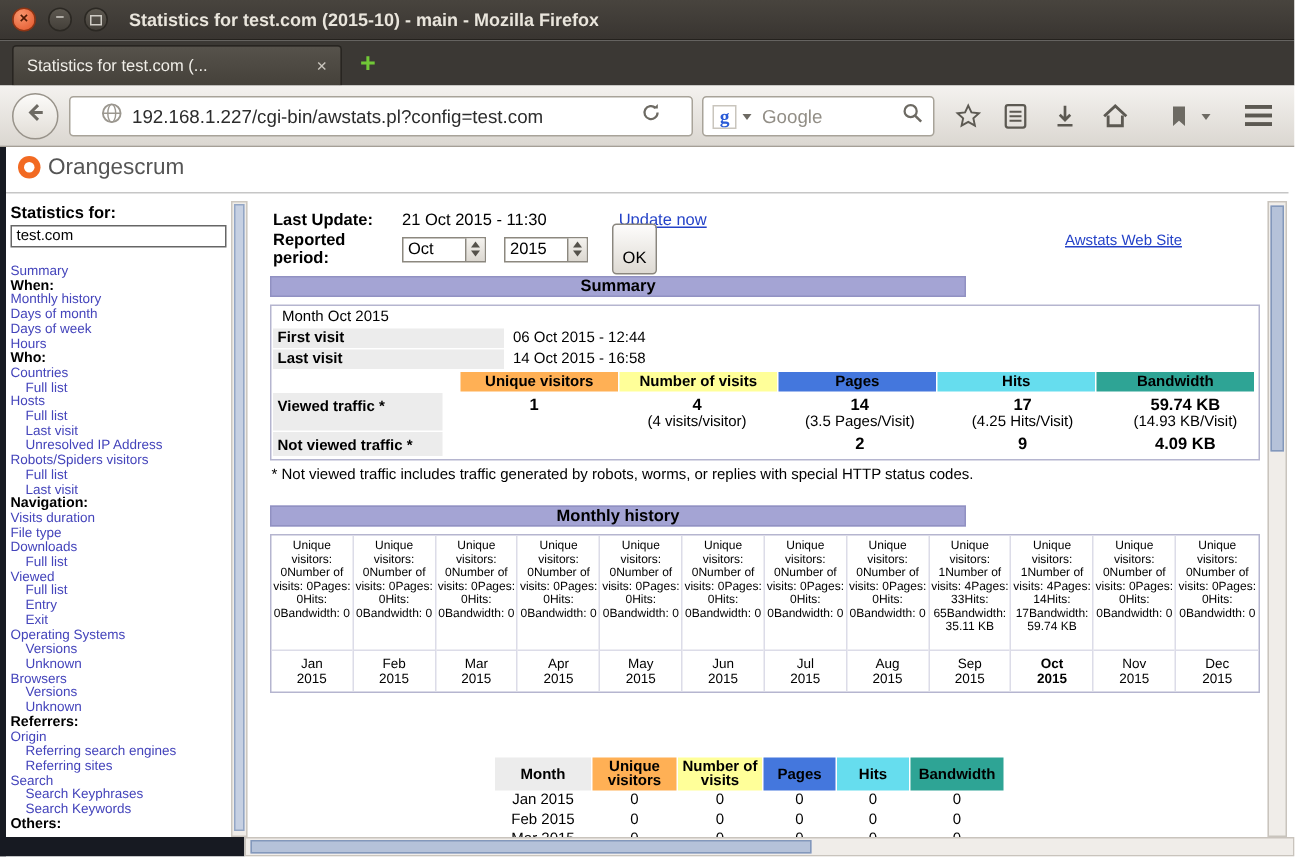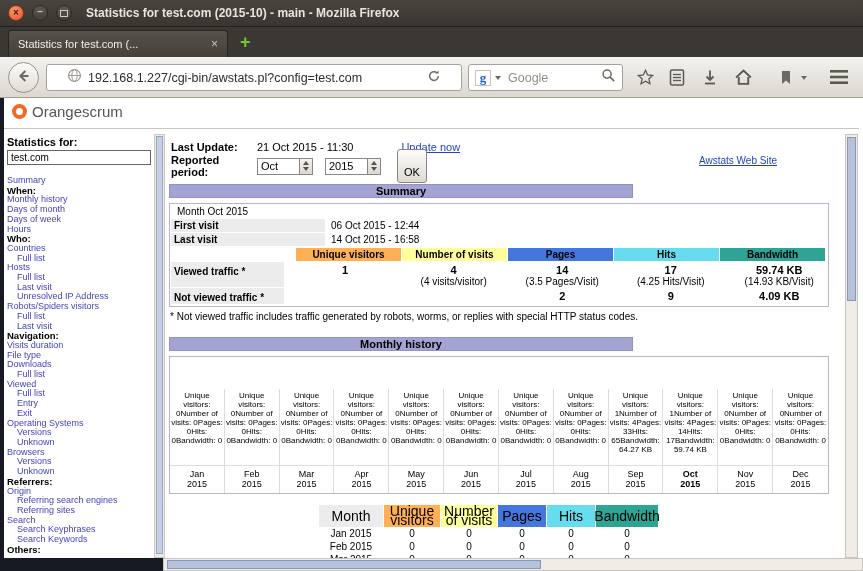--- a/index.html
+++ b/index.html
@@ -64,21 +64,21 @@
   .sb-title { font-size:11px; font-weight:bold; color:#000; }
   .sb-site { border:1px solid #666; width:144px; height:15px; font-size:10px; padding:1px 3px; margin-top:2px; background:#fff; }
   .sb-menu { margin-top:11px; }
   .sb-item { font-size:9px; line-height:9.7px; color:#4444bb; cursor:pointer; white-space:nowrap; }
   .sb-item.cat { color:#000; font-weight:bold; font-size:9.5px; }
   .sb-item.sub { padding-left:10px; }
   .sb-scroll { position:absolute; left:154px; top:36px; width:11px; height:424px; background:#efece8; border:1px solid #ccc7c0; }
   .sb-thumb { position:absolute; left:1px; top:1px; width:7px; height:418px; background:#c6d0e2; border:1px solid #93a6c5; }
 
   
-  .main { position:absolute; left:157px; top:36px; width:676px; height:424px; overflow:hidden; }
+  .main { position:absolute; left:168px; top:36px; width:676px; height:424px; overflow:hidden; }
   .row { display:flex; align-items:center; margin-left:14px; }
   .update-row { margin-top:7px; }
   .lbl { font-size:11px; font-weight:bold; width:86px; }
   .val { font-size:11px; }
   a.link { font-size:11px; color:#2442c8; text-decoration:underline; margin-left:48px; cursor:pointer; }
   .period-row { margin-top:4px; height:18px; }
   .select { display:inline-flex; border:1px solid #8c887f; background:#fff; height:17px; width:56px; font-size:11px; margin-right:12px; }
   .sel-val { flex:1; padding:1px 0 0 3px; }
   .spin { width:13px; border-left:1px solid #8c887f; background:linear-gradient(#f4f2ee,#dcd8d1);
     display:flex; flex-direction:column; align-items:center; justify-content:center; gap:2px; }
@@ -102,31 +102,31 @@
   .m-spacer { width:124px; }
   .m-head { width:105px; text-align:center; font-size:10px; font-weight:bold; padding:1px 0; }
   .m-row { display:flex; gap:13px; margin-bottom:1px; }
   .m-label { width:124px; background:#ececec; font-weight:bold; font-size:10px; padding:4px 3px 1px; }
   .m-cell { width:105px; text-align:center; padding-top:2px; }
   .m-main { font-size:11px; font-weight:bold; }
   .m-sub { font-size:10px;text-align:center; }
   .footnote { margin:4px 0 0 13px; font-size:10px; }
 
   .chart-box { margin:5px 0 0 12px; width:660px; border:1px solid #b5b5cf; display:flex; background:#fff; }
-  .ch-col { width:55px; border-right:1px solid #dcdce8; display:flex; flex-direction:column;margin-top:32px; }
+  .ch-col { width:55px; border-right:1px solid #dcdce8; display:flex; flex-direction:column; }
   .ch-col:last-child { border-right:none; width:55px; }
   .ch-text { height:76px; font-size:8px; line-height:9px; text-align:center; padding:2px 1px; overflow:hidden; word-wrap:break-word; }
   .ch-month { border-top:1px solid #dcdce8; text-align:center; font-size:9px; padding:3px 0 4px; line-height:10px; }
   .ch-month.cur { font-weight:bold; }
 
   .mh-table { margin:11px 0 0 162px; }
   .mt-row { display:flex; gap:1px; margin-bottom:1px; }
   .mt-cell { text-align:center; font-size:10px; line-height:12px; }
-  .mt-head .mt-cell { font-weight:normal; font-size:14px; line-height:9px; padding:2px 1px;
-    display:flex; align-items:center; justify-content:center; }
+  .mt-head .mt-cell { font-weight:bold; font-size:10px; line-height:9px; padding:2px 1px;
+    display:flex; align-items:center; justify-content:center;margin-top:32px; }
   .mt-h0 { width:64px; }  .mt-h1 { width:56px; }  .mt-h2 { width:56px; }
   .mt-h3 { width:48px; }  .mt-h4 { width:48px; }  .mt-h5 { width:62px; }
 
   
   .v-scroll { position:absolute; left:845px; top:36px; width:13px; height:424px; background:#f0ede9; border:1px solid #c9c4bd; }
   .v-thumb { position:absolute; left:1px; top:2px; width:9px; height:164px; background:#b5c2d9; border:1px solid #8398bb; }
   .corner-dark { position:absolute; left:0; top:460px; width:163px; height:13px; background:#171a22; }
   .h-scroll { position:absolute; left:163px; top:460px; width:700px; height:13px; background:#f0ede9; border:1px solid #c9c4bd; }
   .h-thumb { position:absolute; left:3px; top:1px; width:374px; height:9px; background:#b5c2d9; border:1px solid #8398bb; }
 </style>
@@ -420,21 +420,21 @@
           </div>
         </div>
         <div class="ch-col">
           <div class="ch-text">Unique visitors: 0Number of visits: 0Pages: 0Hits: 0Bandwidth: 0</div>
           <div class="ch-month">
             <div>Aug</div>
             <div>2015</div>
           </div>
         </div>
         <div class="ch-col">
-          <div class="ch-text">Unique visitors: 1Number of visits: 4Pages: 33Hits: 65Bandwidth: 64.27 KB</div>
+          <div class="ch-text">Unique visitors: 1Number of visits: 4Pages: 33Hits: 65Bandwidth: 35.11 KB</div>
           <div class="ch-month">
             <div>Sep</div>
             <div>2015</div>
           </div>
         </div>
         <div class="ch-col">
           <div class="ch-text">Unique visitors: 1Number of visits: 4Pages: 14Hits: 17Bandwidth: 59.74 KB</div>
           <div class="ch-month cur">
             <div>Oct</div>
             <div>2015</div>

